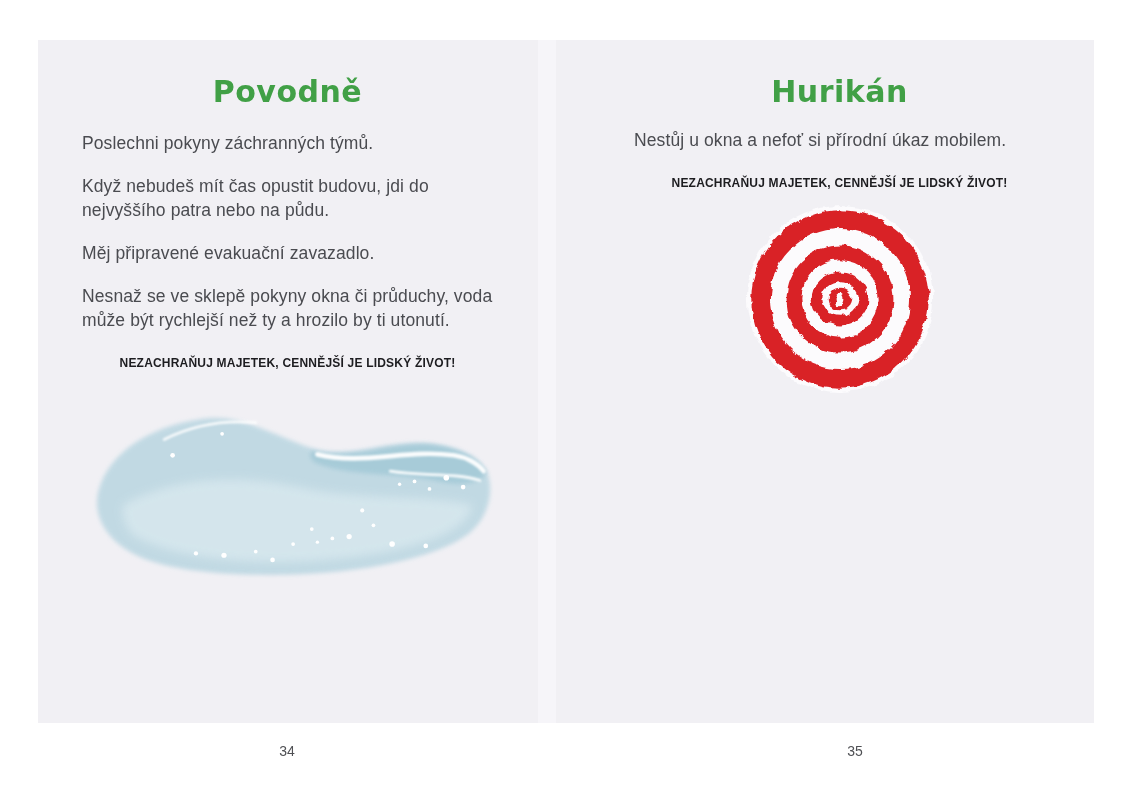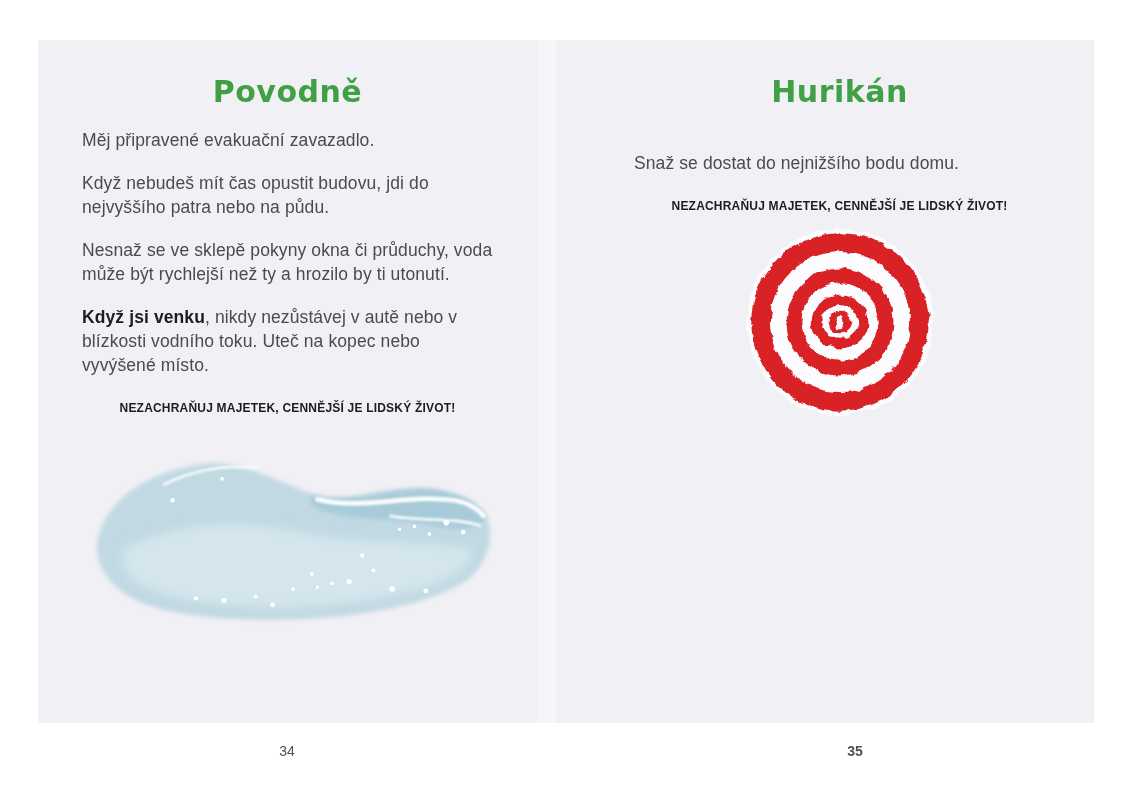--- a/index.html
+++ b/index.html
@@ -35,34 +35,34 @@
     margin:21px 0 0; text-align:center; font-size:12px; line-height:20px;
     font-weight:bold; color:var(--emphasis-text,#1d1d20); letter-spacing:.2px;
   }
   svg.wave-illo { display:block; margin:16px 0 0; width:100%; height:198px; }
   svg.target-illo { display:block; margin:8px auto 0; }
   .pagenum {
     position:absolute; top:742px; width:530px; text-align:center;
     font-size:14px; line-height:18px; color:var(--page-number,#4f5054);
   }
   .pagenum.left  { left:22px;text-align:center; }
-  .pagenum.right { left:590px;font-weight:bold; }
+  .pagenum.right { left:590px; }
 </style>
 </head>
 <body>
 
 <div class="canvas">
   <div class="spread">
 
     <section class="page left">
       <h1 class="page-title">Povodně</h1>
+      <p class="body first">Poslechni pokyny záchranných týmů.</p>
+      <p class="body">Když nebudeš mít čas opustit budovu, jdi do nejvyššího patra nebo na půdu.</p>
       <p class="body">Měj připravené evakuační zavazadlo.</p>
-      <p class="body">Když nebudeš mít čas opustit budovu, jdi do nejvyššího patra nebo na půdu.</p>
       <p class="body">Nesnaž se ve sklepě pokyny okna či průduchy, voda může být rychlejší než ty a hrozilo by ti utonutí.</p>
-      <p class="body"><strong class="lead">Když jsi venku</strong><span>, nikdy nezůstávej v autě nebo v blízkosti vodního toku. Uteč na kopec nebo vyvýšené místo.</span></p>
       <p class="warning">NEZACHRAŇUJ MAJETEK, CENNĚJŠÍ JE LIDSKÝ ŽIVOT!</p>
 
       <svg class="wave-illo" viewBox="0 0 440 200" preserveAspectRatio="xMidYMid meet" style="overflow:visible">
         <defs>
           <filter id="wblur3" x="-20%" y="-20%" width="140%" height="140%">
               <feGaussianBlur stdDeviation="2.5"></feGaussianBlur>
             </filter>
           <filter id="wblur5" x="-20%" y="-20%" width="140%" height="140%">
               <feGaussianBlur stdDeviation="5"></feGaussianBlur>
             </filter>
@@ -96,21 +96,21 @@
           <circle cx="122" cy="170" r="2.3"></circle>
             <circle cx="204" cy="177" r="2.5"></circle>
           <circle cx="226" cy="160" r="2"></circle>
             <circle cx="186" cy="168" r="2"></circle>
         </g>
       </svg>
     </section>
 
     <section class="page right">
       <h1 class="page-title">Hurikán</h1>
-      <p class="body first">Snaž se dostat do nejnižšího bodu domu.</p>
+      <p class="body">Nestůj u okna a nefoť si přírodní úkaz mobilem.</p>
       <p class="warning">NEZACHRAŇUJ MAJETEK, CENNĚJŠÍ JE LIDSKÝ ŽIVOT!</p>
 
       <svg class="target-illo" width="196" height="196" viewBox="0 0 200 200" style="overflow:visible">
         <defs>
           <filter id="rough" x="-15%" y="-15%" width="130%" height="130%">
             <feTurbulence type="fractalNoise" baseFrequency="0.09" numOctaves="3" seed="11" result="n"></feTurbulence>
             <feDisplacementMap in="SourceGraphic" in2="n" scale="6" xChannelSelector="R" yChannelSelector="G"></feDisplacementMap>
           </filter>
         </defs>
         <g style="filter:url(#rough)">

